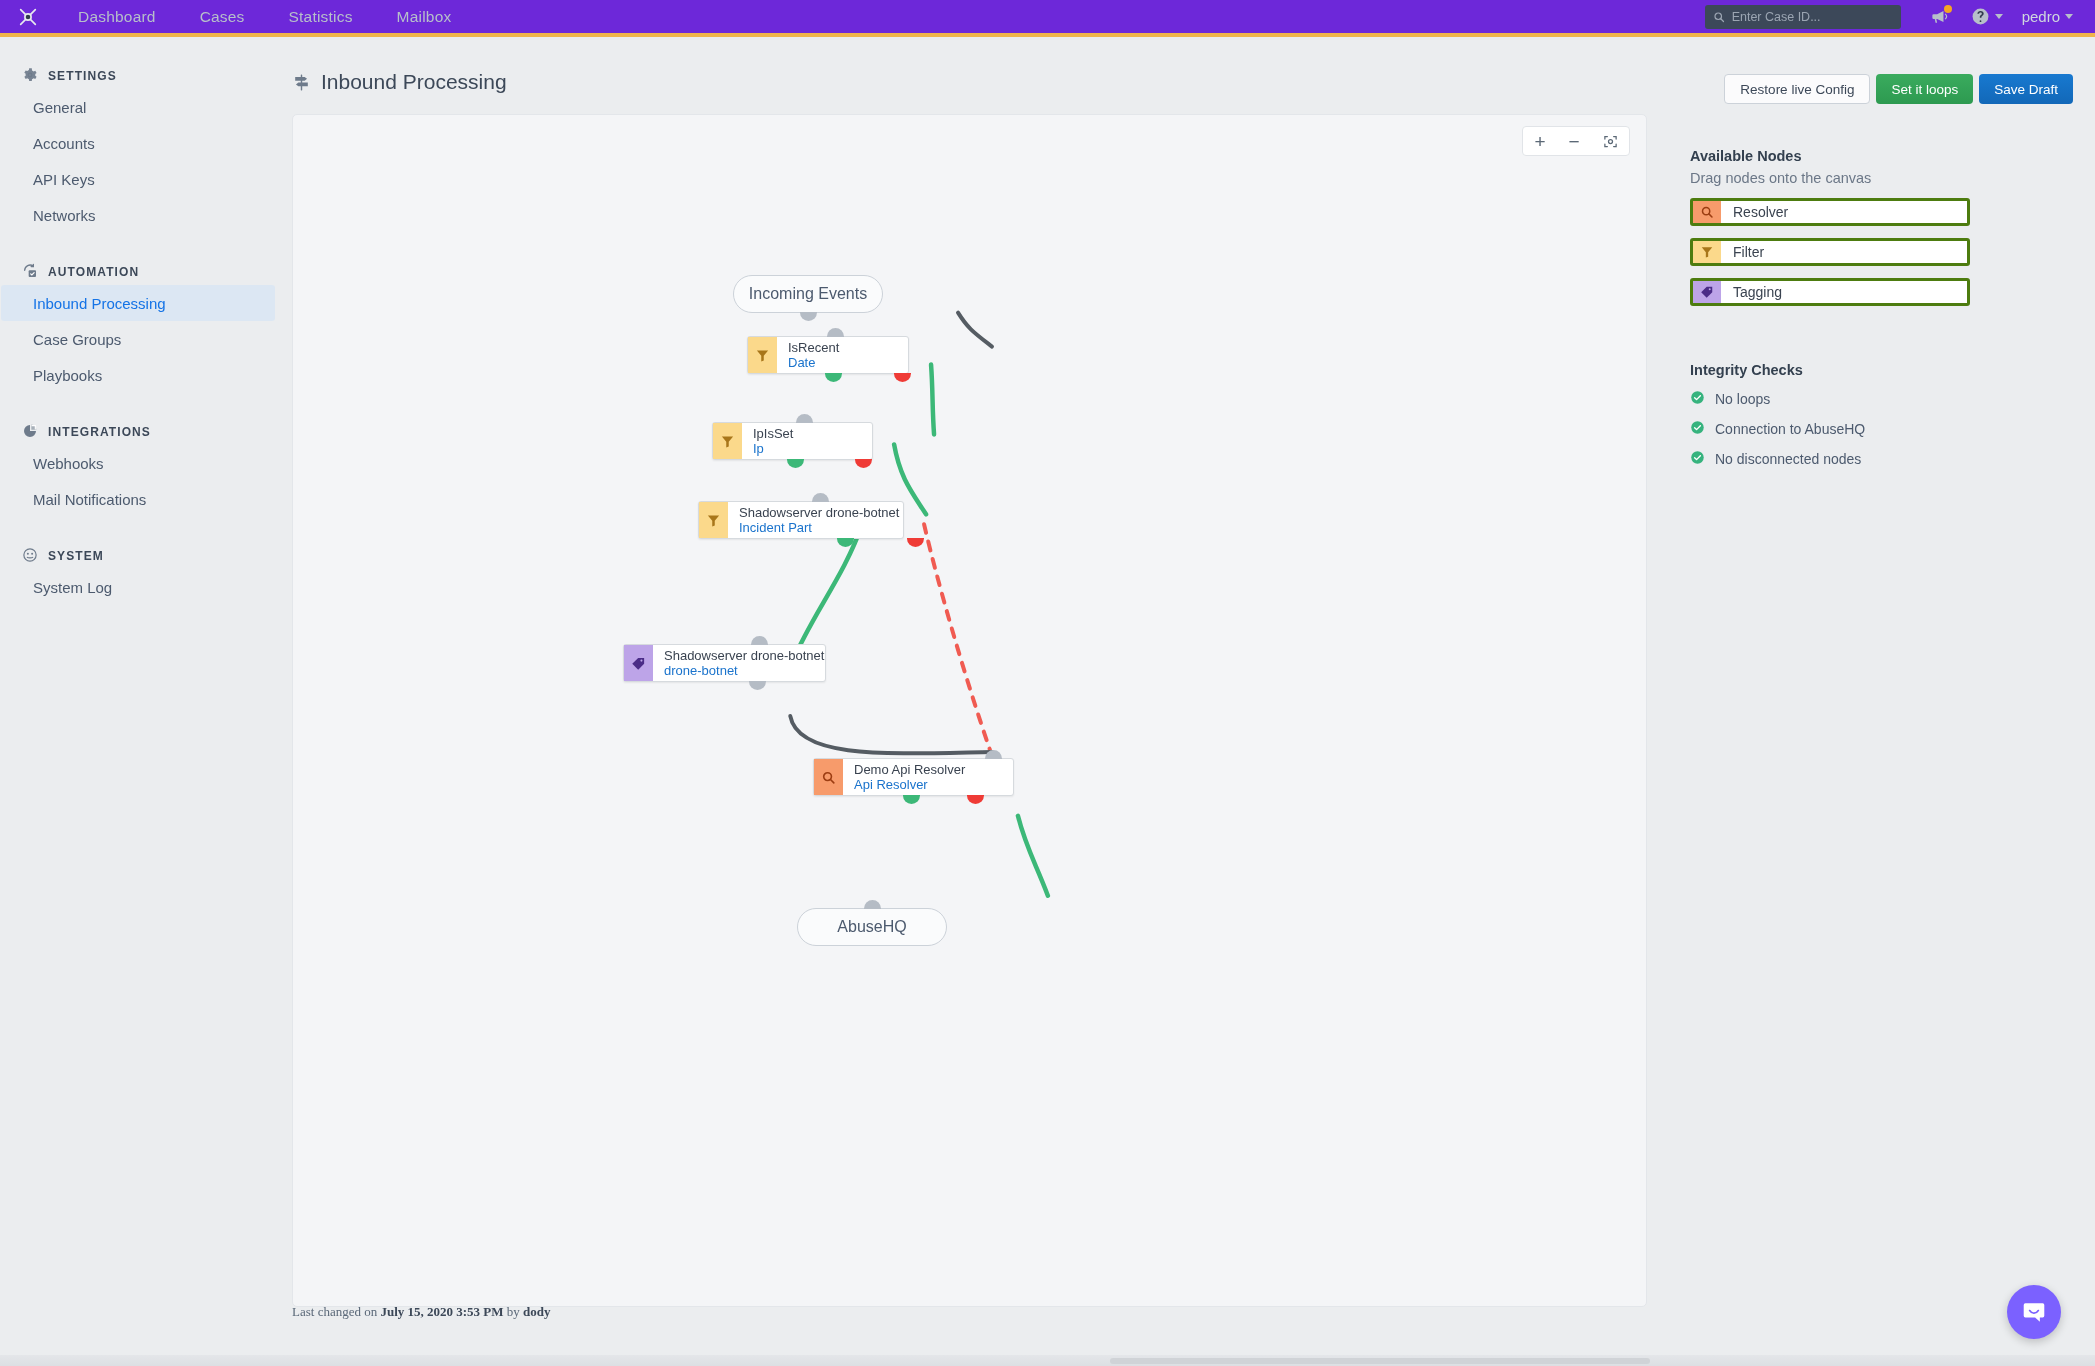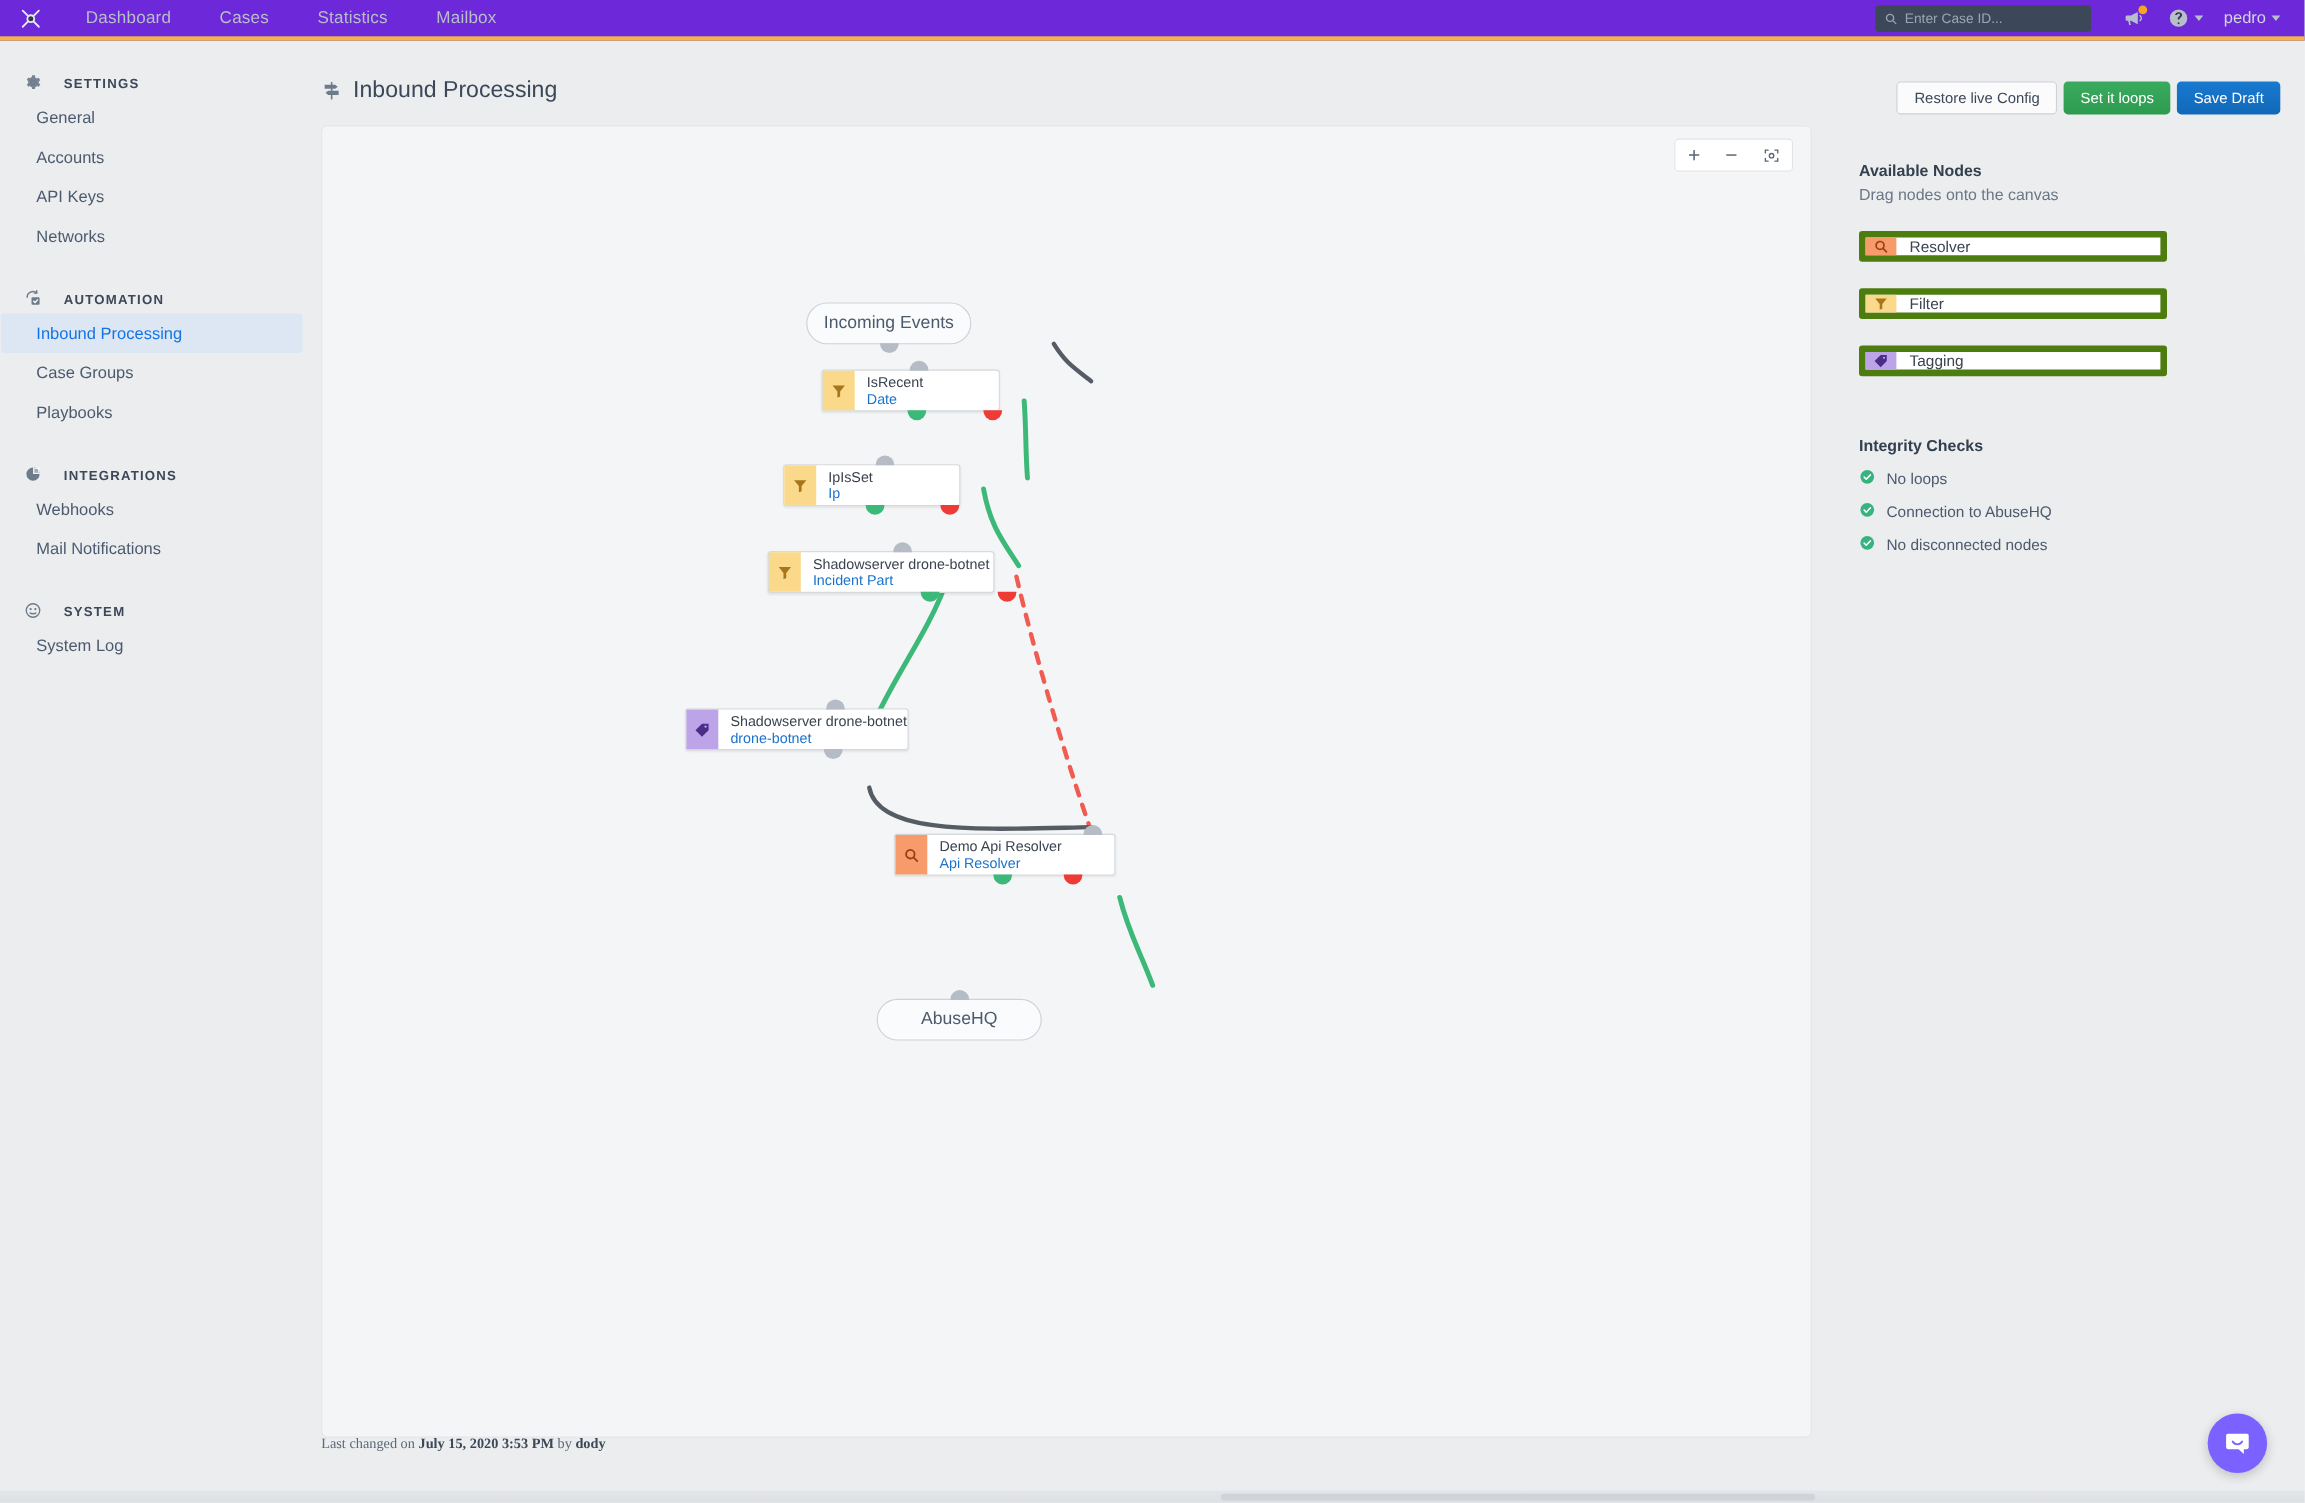--- a/index.html
+++ b/index.html
@@ -40,21 +40,21 @@
     position: absolute; top: -2px; right: -3px; width: 8px; height: 8px;
     border-radius: 50%; background: #f5a623;
   }
   .caret { width: 0; height: 0; border-left: 4px solid transparent; border-right: 4px solid transparent;
            border-top: 5px solid #b7bfca; margin-left: 5px; }
   #user-menu { display: flex; align-items: center; color: #cfd6de; font-size: 15px; margin-left: 8px; cursor: pointer; padding-right:4px;}
 
   
   #sidebar { position: absolute; top: 41px; left: 0; width: 290px; bottom: 0; }
   .sb-section {
-    display: flex; align-items: center; gap: 20px;
+    display: flex; align-items: center; gap: 10px;
     padding: 0 0 0 22px; height: 26px; margin-top: 26px;
     font-size: 12px; font-weight: bold; letter-spacing: 1.1px; color: #3c4858;
   }
   .sb-section:first-child { margin-top: 22px; }
   .sb-section svg { width: 16px; height: 16px; flex: none; }
   .sb-item {
     height: 36px; margin: 0 15px 0 1px; padding-left: 32px;
     display: flex; align-items: center; font-size: 15px; color: #4c5a6e;
     border-radius: 3px; cursor: pointer;
   }
@@ -123,22 +123,22 @@
   #hscroll-thumb {
     position: absolute; left: 1110px; top: 3px; width: 540px; height: 6px;
     background: #d0d3d7; border-radius: 3px;
   }
 
   
   #rightpanel { position: absolute; left: 1690px; top: 148px; width: 280px; }
   .rp-title { font-size: 14.5px; font-weight: bold; color: #33404f; }
   .rp-sub { font-size: 14.5px; color: #6b7787; margin-top: 6px; }
   .node-chip {
-    display: flex; align-items: stretch; height: 28px; margin-top: 24px;
-    border: 6px solid #4d7c0f; border-radius: 3px; background: #fff; cursor: grab;
+    display: flex; align-items: stretch; height: 28px; margin-top: 12px;
+    border: 3px solid #4d7c0f; border-radius: 3px; background: #fff; cursor: grab;
   }
   .node-chip .ic { width: 28px; display: flex; align-items: center; justify-content: center; flex: none; }
   .node-chip .ic svg { width: 14px; height: 14px; }
   .node-chip .lbl { display: flex; align-items: center; font-size: 14px; color: #3a4350; padding-left: 12px; }
   #integrity { margin-top: 56px; }
   .check-row { display: flex; align-items: center; gap: 10px; margin-top: 12px; font-size: 14px; color: #4c5a6e; }
   .check-row svg { width: 15px; height: 15px; flex: none; }
 
   
   #intercom {

